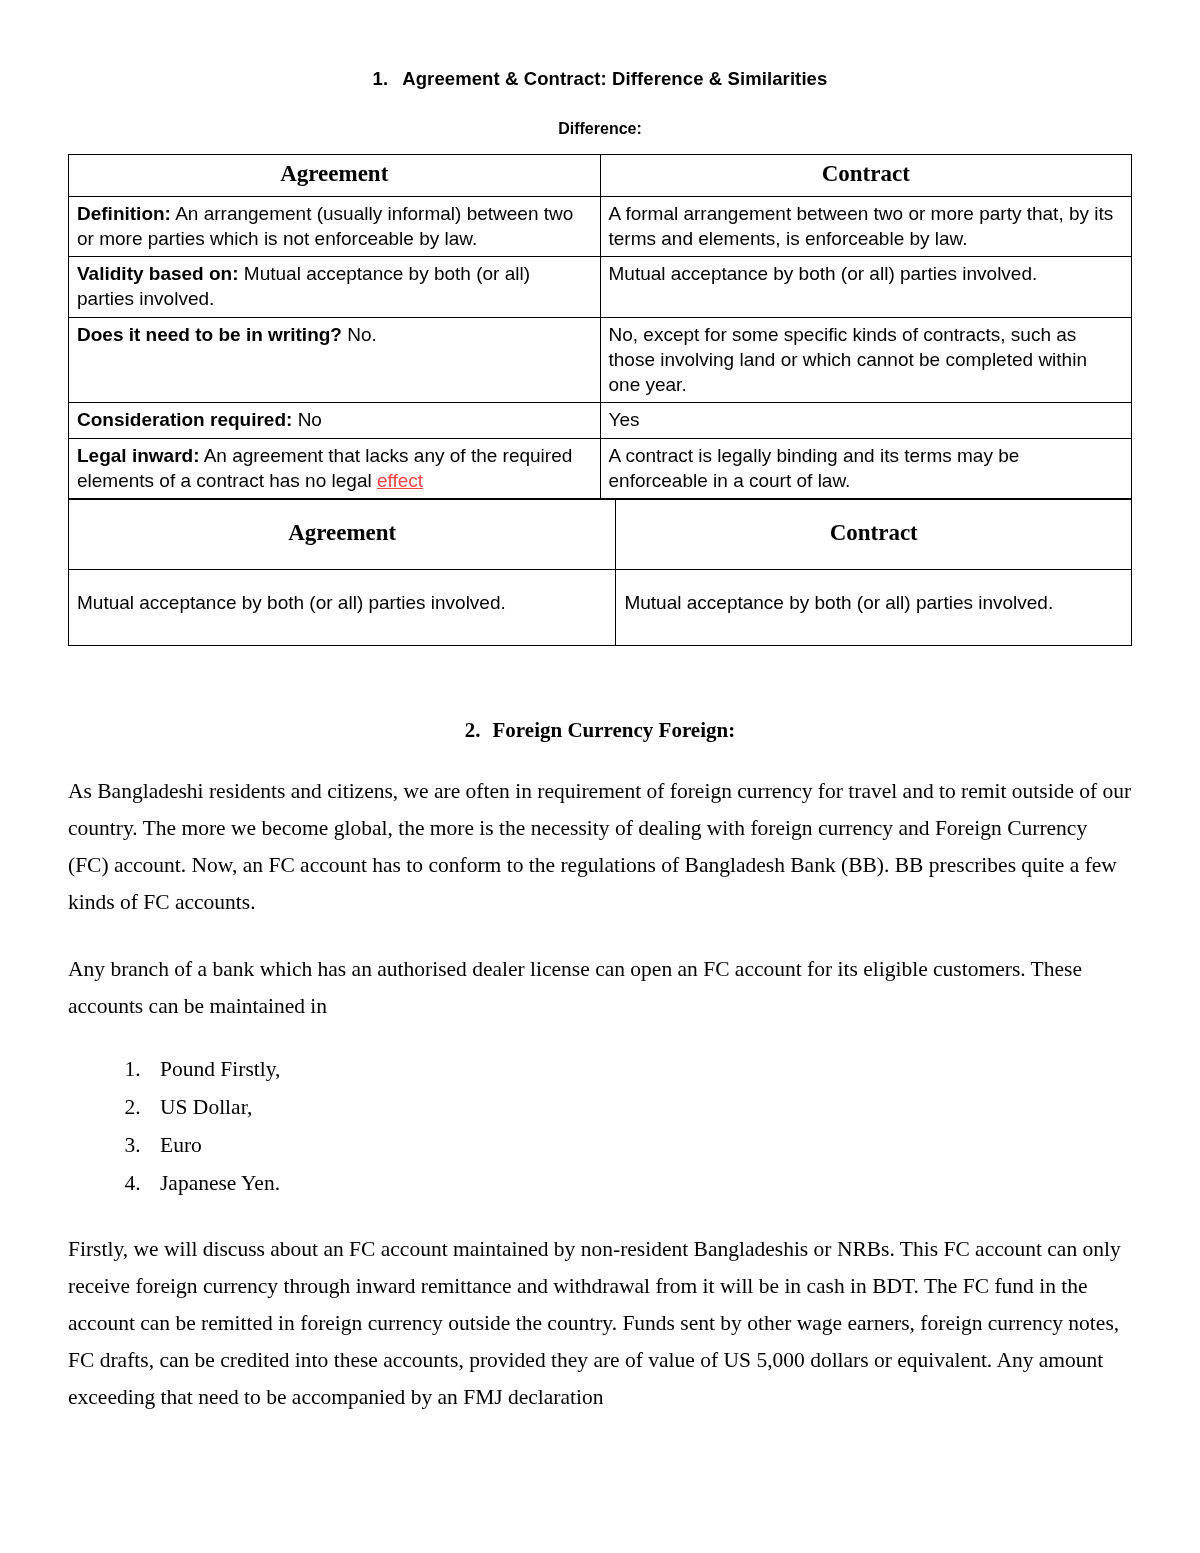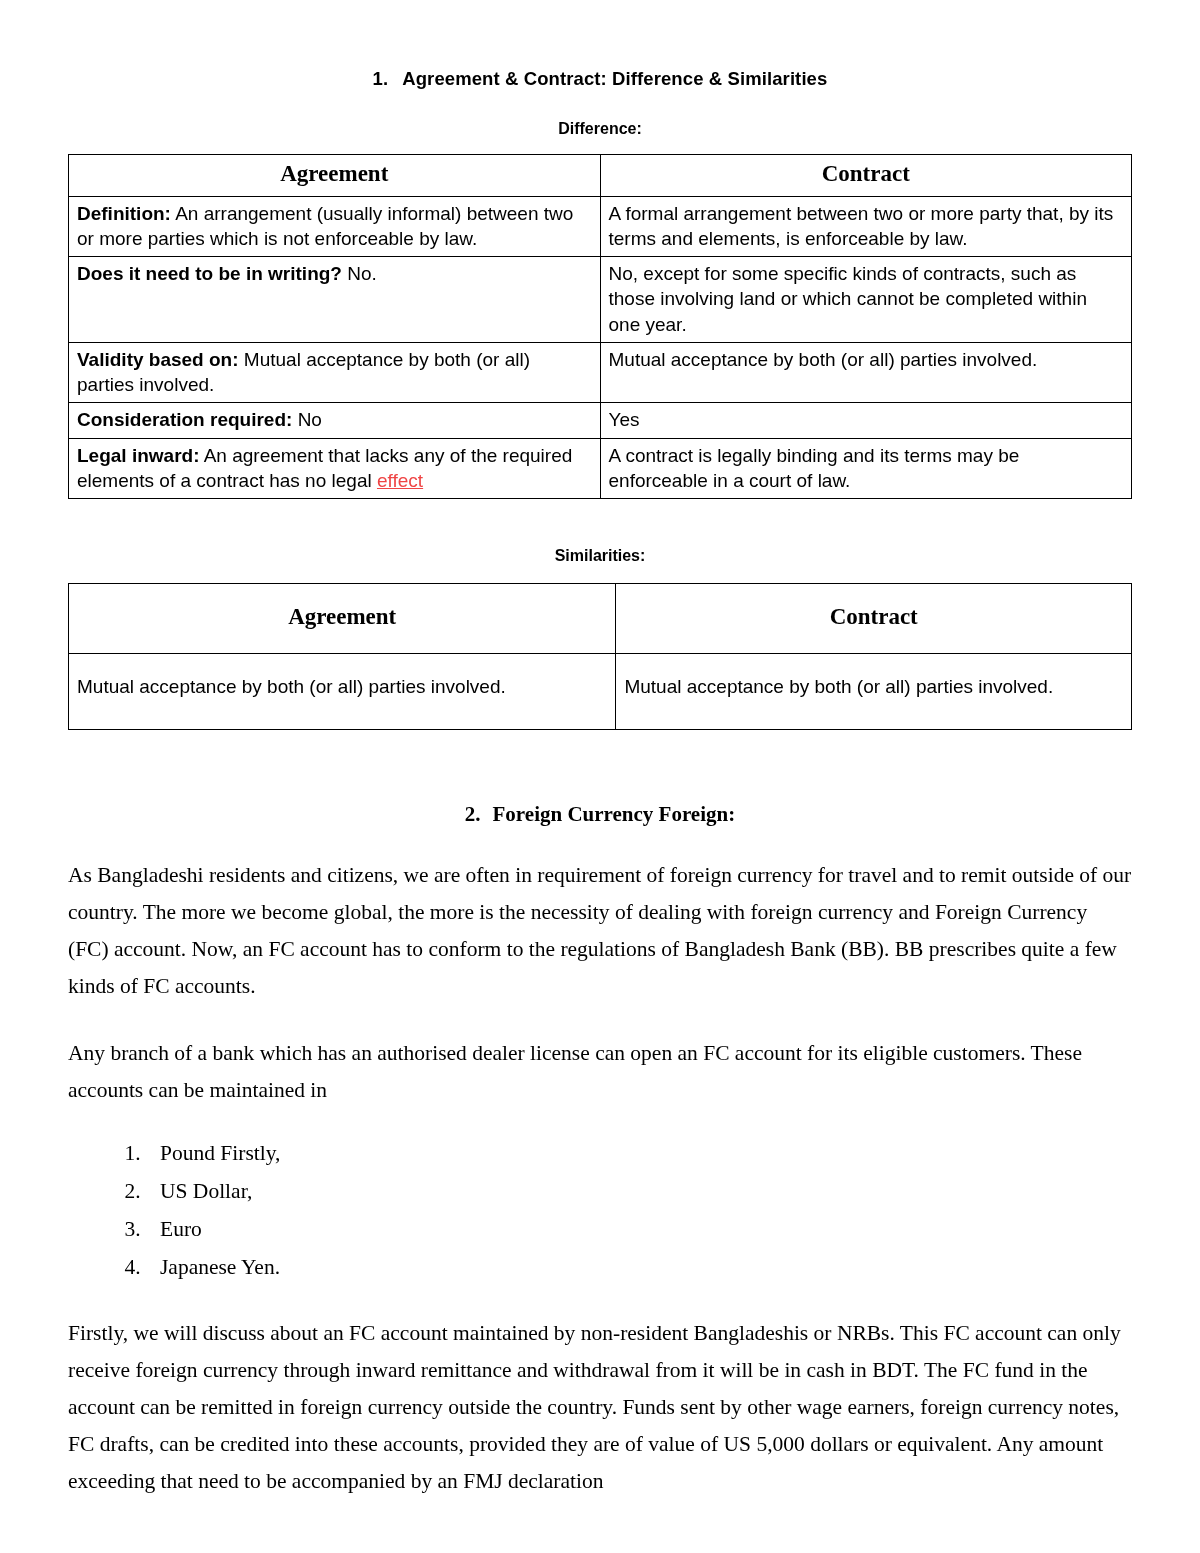--- a/index.html
+++ b/index.html
@@ -141,39 +141,38 @@
         <th>Agreement</th>
         <th>Contract</th>
       </tr>
     </thead>
     <tbody>
       <tr>
         <td><span class="lbl">Definition:</span><span> An arrangement (usually informal) between two or more parties which is not enforceable by law.</span></td>
         <td>A formal arrangement between two or more party that, by its terms and elements, is enforceable by law.</td>
       </tr>
       <tr>
+        <td><span class="lbl">Validity based on:</span><span> Mutual acceptance by both (or all) parties involved.</span></td>
+        <td>Mutual acceptance by both (or all) parties involved.</td>
+      </tr>
+      <tr>
         <td><span class="lbl">Does it need to be in writing?</span><span> No.</span></td>
         <td>No, except for some specific kinds of contracts, such as those involving land or which cannot be completed within one year.</td>
       </tr>
       <tr>
-        <td><span class="lbl">Validity based on:</span><span> Mutual acceptance by both (or all) parties involved.</span></td>
-        <td>Mutual acceptance by both (or all) parties involved.</td>
-      </tr>
-      <tr>
         <td><span class="lbl">Consideration required:</span><span> No</span></td>
         <td>Yes</td>
       </tr>
       <tr>
         <td><span class="lbl">Legal inward:</span><span> An agreement that lacks any of the required elements of a contract has no legal </span><a class="lnk" href="#">effect</a></td>
         <td>A contract is legally binding and its terms may be enforceable in a court of law.</td>
       </tr>
     </tbody>
   </table>
 
-  <div class="sub-center similarities">Similarities:</div>
 
   <table class="doc-table sim-table">
     <colgroup>
         <col style="width:51.5%">
         <col style="width:48.5%">
       </colgroup>
     <thead>
       <tr>
         <th>Agreement</th>
         <th>Contract</th>

